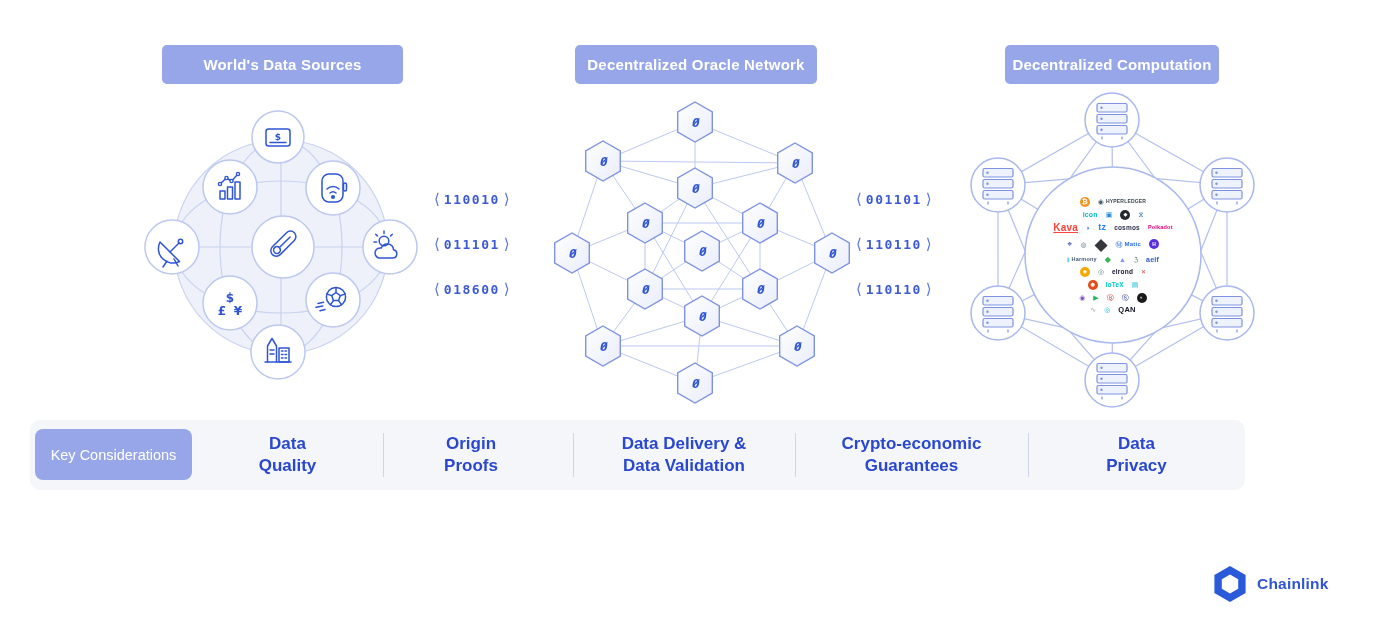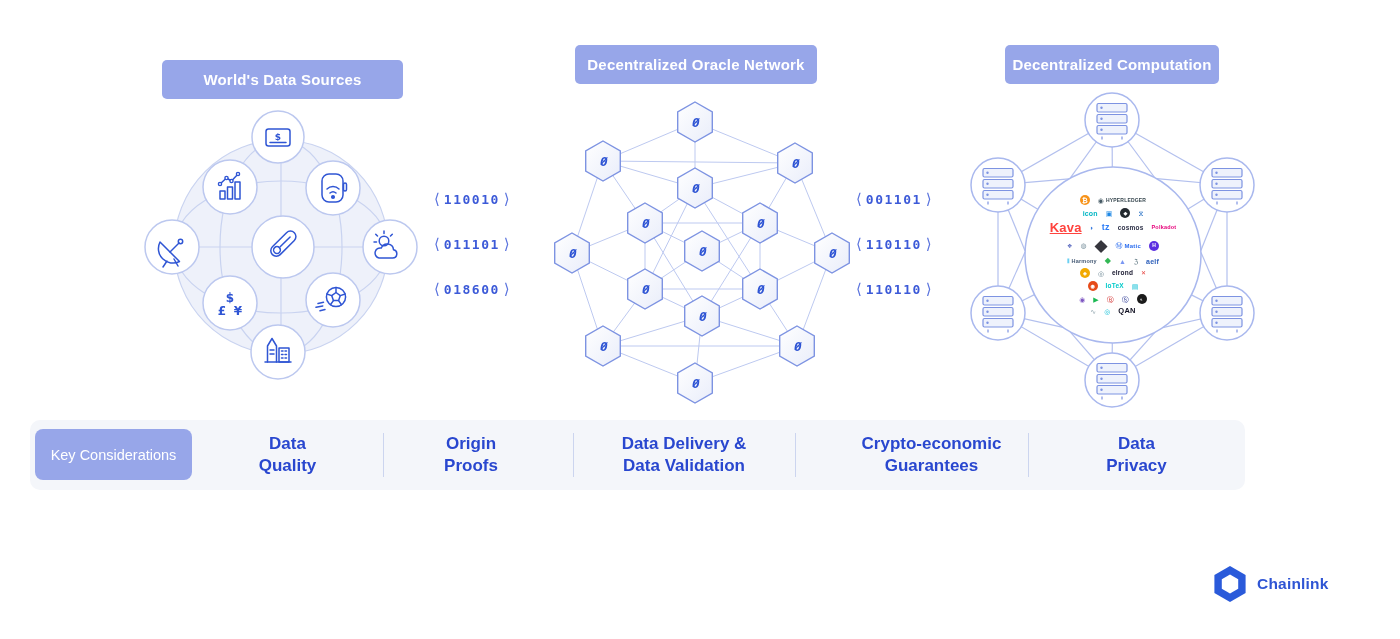--- a/index.html
+++ b/index.html
@@ -53,21 +53,21 @@
   .kc-div{position:absolute;top:13px;height:44px;width:1px;background:#ccd5ef;}
   
   .brand{position:absolute;left:1212px;top:564px;display:flex;align-items:center;gap:9px;}
   .brand-name{color:#2f55d4;font-size:15.5px;font-weight:700;letter-spacing:.2px;}
 </style>
 </head>
 <body>
 
 <div class="stage">
 
-  <div class="hdr" style="left:162px;top:45px;width:241px;margin-top:15px;">World's Data Sources</div>
+  <div class="hdr" style="left:162px;top:45px;width:241px;">World's Data Sources</div>
   <div class="hdr" style="left:575px;top:45px;width:242px;">Decentralized Oracle Network</div>
   <div class="hdr" style="left:1005px;top:45px;width:214px;">Decentralized Computation</div>
 
   <svg class="diagram-svg" style="left:130px;top:95px;" width="300" height="300">
     <circle class="gfill" cx="151" cy="152" r="107"></circle>
     <ellipse class="gline" cx="151" cy="152" rx="61" ry="107"></ellipse>
     <ellipse class="gline" cx="151" cy="152" rx="107" ry="66"></ellipse>
     <line class="gline" x1="151" y1="45" x2="151" y2="259"></line>
     <line class="gline" x1="44" y1="152" x2="258" y2="152"></line>
 
@@ -435,21 +435,21 @@
           </span>
           <span class="chip">
             <span class="coin" style="background: rgb(35, 41, 47); font-size: 5px;">◆</span>
           </span>
           <span class="chip">
             <span class="glyph" style="color: rgb(21, 101, 192); font-size: 7px;">⧖</span>
           </span>
         </div>
         <div class="logo-row">
           <span class="chip">
-            <span class="ltext" style="color: rgb(255, 67, 62); font-size: 13px; text-decoration: underline;">Kava</span>
+            <span class="ltext" style="color: rgb(255, 67, 62); font-size: 10px; text-decoration: underline;">Kava</span>
           </span>
           <span class="chip">
             <span class="glyph" style="color: rgb(61, 127, 224); font-size: 7px;">◗</span>
           </span>
           <span class="chip">
             <span class="ltext" style="color: rgb(44, 125, 247); font-size: 9px;">tz</span>
           </span>
           <span class="chip">
             <span class="ltext" style="color: rgb(46, 49, 72); font-size: 6.5px;">cosmos</span>
           </span>
@@ -559,21 +559,21 @@
     <div class="kc-item" style="left:346px;width:190px;">
       <span>Origin</span>
       <span>Proofs</span>
     </div>
     <div class="kc-div" style="left:543px;"></div>
     <div class="kc-item" style="left:543px;width:222px;">
       <span>Data Delivery &amp;</span>
       <span>Data Validation</span>
     </div>
     <div class="kc-div" style="left:765px;"></div>
-    <div class="kc-item" style="left:765px;width:233px;padding-left:20px;">
+    <div class="kc-item" style="left:765px;width:233px;">
       <span>Crypto-economic</span>
       <span>Guarantees</span>
     </div>
     <div class="kc-div" style="left:998px;"></div>
     <div class="kc-item" style="left:998px;width:217px;">
       <span>Data</span>
       <span>Privacy</span>
     </div>
   </div>
 

